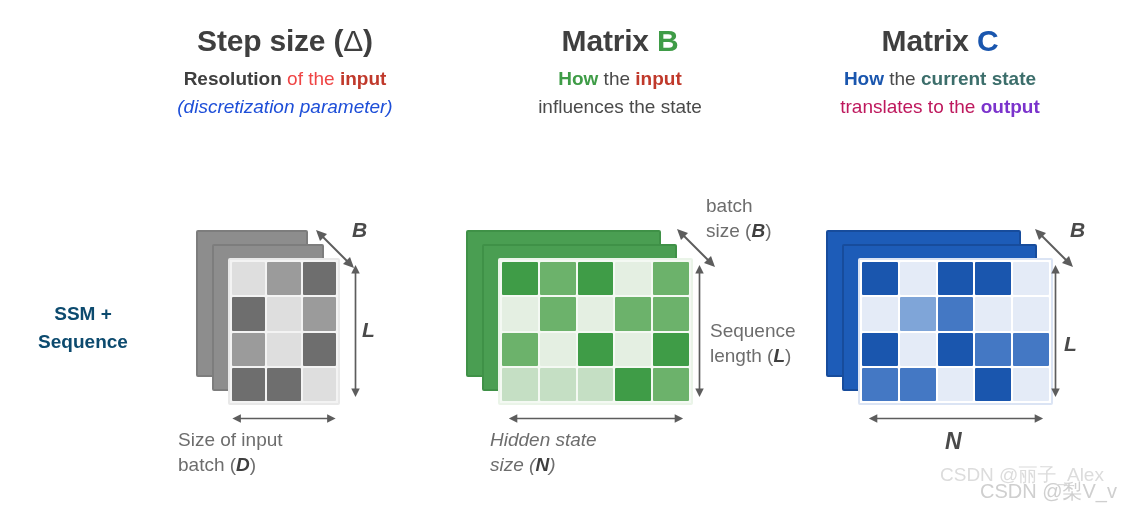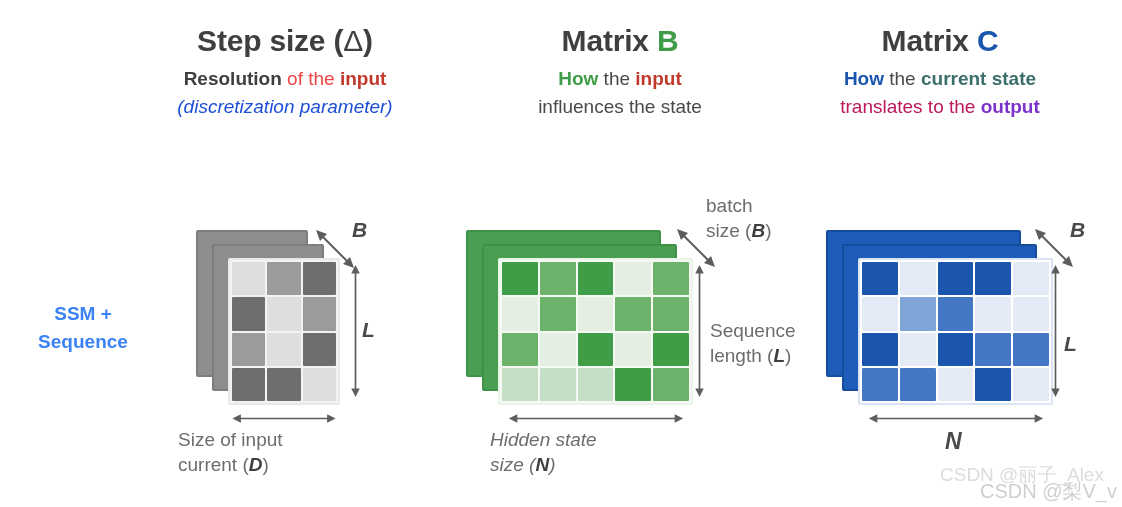--- a/index.html
+++ b/index.html
@@ -49,21 +49,21 @@
 
   
   #row-label {
     position: absolute;
     left: 8px;
     top: 300px;
     width: 150px;
     text-align: center;
     font-size: 19px;
     font-weight: bold;
-    color: #3b82f6;
+    color: #0c4a6e;
     line-height: 1.45;
   }
 
   
   .stack { position: absolute; }
   .sheet {
     position: absolute;
     box-sizing: border-box;
     border-radius: 2px;
   }
@@ -210,21 +210,21 @@
   </svg>
   <div class="dimlabel" id="lbl-B-gray" style="left:352px; top:218px;">B</div>
 
   <svg class="harrow" style="left:222px; top:413px;" width="124" height="13" viewBox="0 0 124 13">
     <line x1="9" y1="6.5" x2="115" y2="6.5" stroke="#5d5d5d" stroke-width="2"></line>
     <polygon points="1,6.5 11,1.5 11,11.5" fill="#5d5d5d"></polygon>
     <polygon points="123,6.5 113,1.5 113,11.5" fill="#5d5d5d"></polygon>
   </svg>
   <div class="caption" id="cap-gray" style="left:178px; top:428px; width:212px;">
     <div>Size of input</div>
-    <div><span>current (</span><span class="bolditalic">D</span><span>)</span></div>
+    <div><span>batch (</span><span class="bolditalic">D</span><span>)</span></div>
   </div>
 
   <div class="stack" id="stack-green" style="left:466px; top:230px; width:250px; height:182px;">
     <div class="sheet" style="left:0px; top:0px; width:195px; height:147px; background:#4a9e52; border:2px solid #3f9147;"></div>
     <div class="sheet" style="left:16px; top:14px; width:195px; height:147px; background:#4a9e52; border:2px solid #3f9147;"></div>
     <div class="grid" id="grid-green" style="left:32px; top:28px; width:195px; height:147px; background:#f4f9f3; border:2px solid #eaf4e8;
                 grid-template-columns:repeat(5,1fr); grid-template-rows:repeat(4,1fr);">
         <div class="cell" style="background: rgb(63, 156, 71);"></div>
         <div class="cell" style="background: rgb(108, 178, 107);"></div>
         <div class="cell" style="background: rgb(63, 156, 71);"></div>

